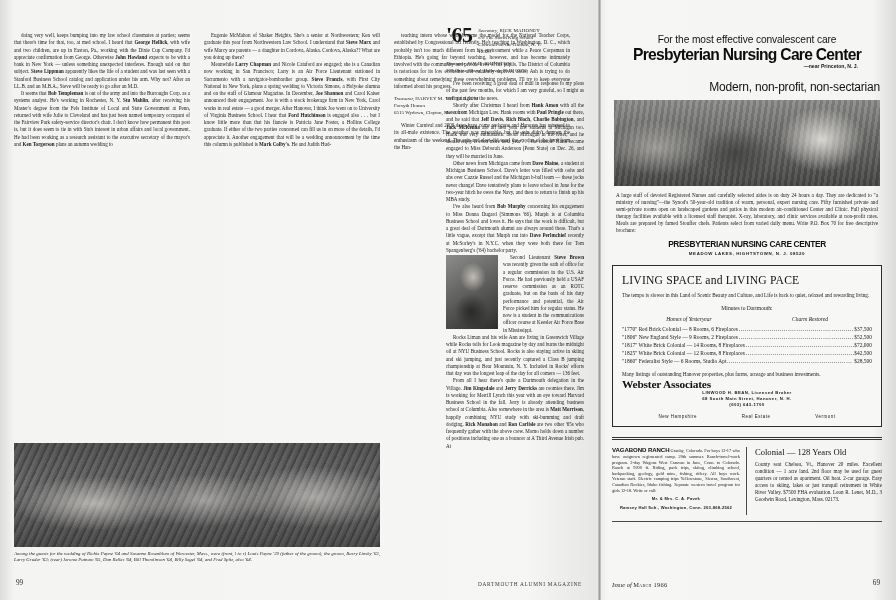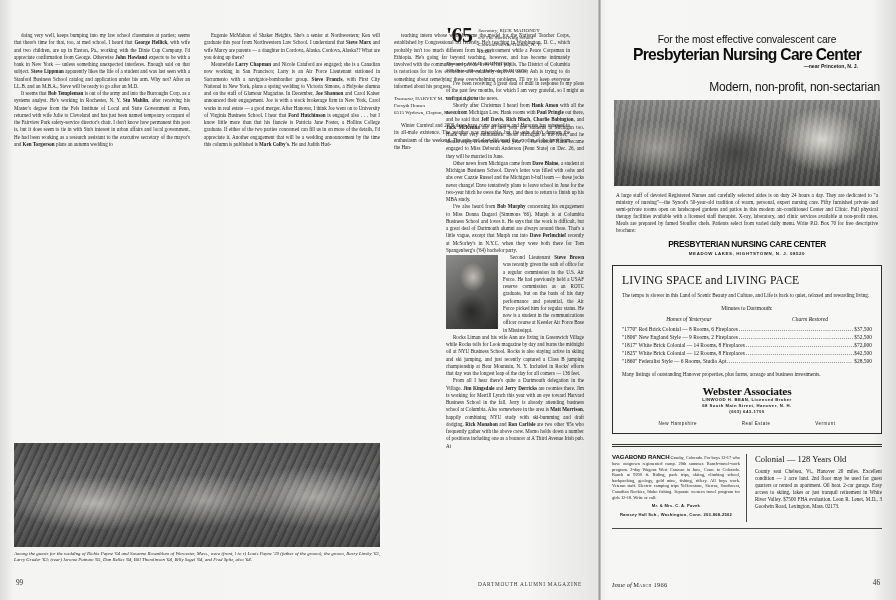--- a/index.html
+++ b/index.html
@@ -305,23 +305,22 @@
     font-size: 5.2px;
     line-height: 7.2px;
     color: #1d1b19;
     text-align: justify;
     margin-top: 6px;
   }
   .wa-name {
     font-family: "Liberation Serif", serif;
     font-weight: bold;
     font-size: 11.4px;
-    text-align: center;
+    text-align: left;
     color: #111;
-    margin-top: 7px;
     letter-spacing: -.2px;
   }
   .wa-line {
     font-family: "Liberation Sans", sans-serif;
     font-weight: bold;
     font-size: 4.25px;
     letter-spacing: .45px;
     text-align: center;
     color: #222;
     line-height: 6px;
@@ -537,16 +536,16 @@
         <div class="cl-body2">County seat Chelsea, Vt., Hanover 20 miles. Excellent condition — 1 acre land. 2nd floor may be used for guest quarters or rented as apartment. Oil heat. 2-car garage. Easy access to skiing, lakes or just tranquil retirement in White River Valley. $7500 FHA evaluation. Leon R. Lenet, M.D., 3 Goodwin Road, Lexington, Mass. 02173.</div>
       </div>
     </div>
     <div class="rule-thin-bottom"></div>
 
     <div class="issue-line">
       <i>Issue</i>
       <i>of</i>
       <span class="sc">March 1966</span>
     </div>
-    <div class="folio-right">46</div>
+    <div class="folio-right">69</div>
   </div>
 
 </div>
 
 </body></html>

